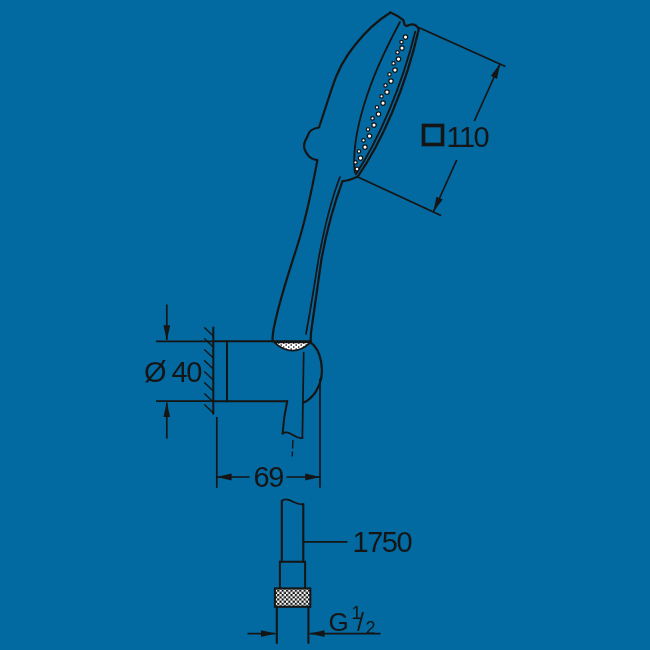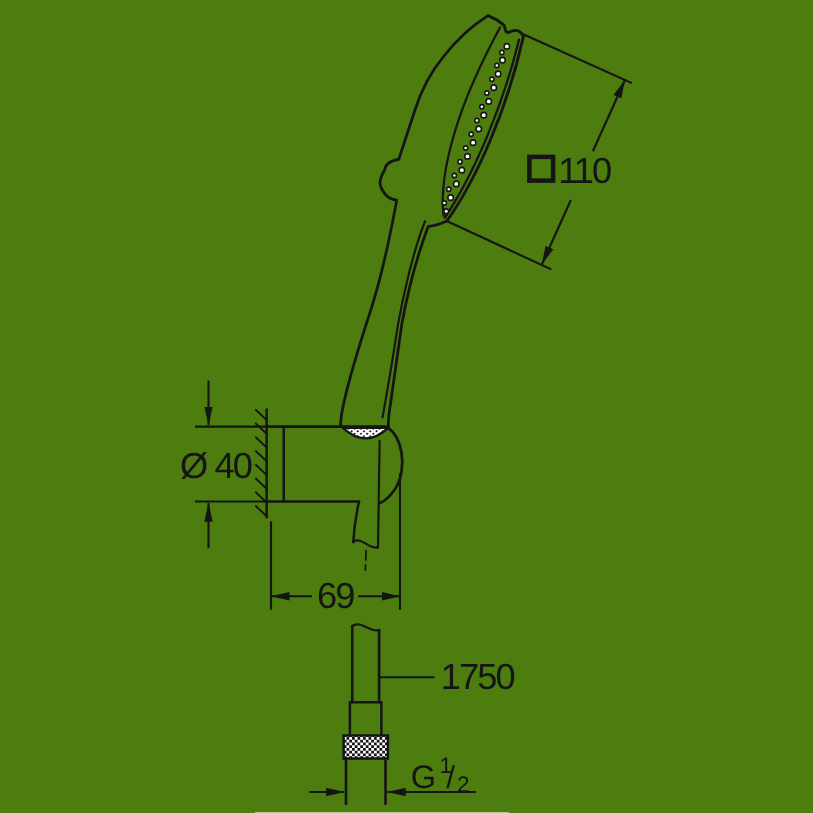--- a/index.html
+++ b/index.html
@@ -1,16 +1,16 @@
 <!DOCTYPE html>
 <html><head>
 <meta charset="utf-8">
 <style>
   html,body{margin:0;padding:0;background:#fff;}
-  .stage{position:relative;width:650px;height:650px;background:#4d7c0f;overflow:hidden;
+  .stage{position:relative;width:650px;height:650px;background:#0369a1;overflow:hidden;
          font-family:"Liberation Sans", sans-serif;text-align:right;}
   svg{display:block;width:650px;height:650px;}
   text{fill:#151515;font-family:"Liberation Sans", sans-serif;}
   .dimtxt{font-size:29px;letter-spacing:-1.5px;}
   .dimtxt-g{font-size:26px;letter-spacing:-1px;}
   .dimtxt-frac{font-size:18px;}
   .dimtxt-slash{font-size:25px;}
 </style>
 </head>
 <body>

